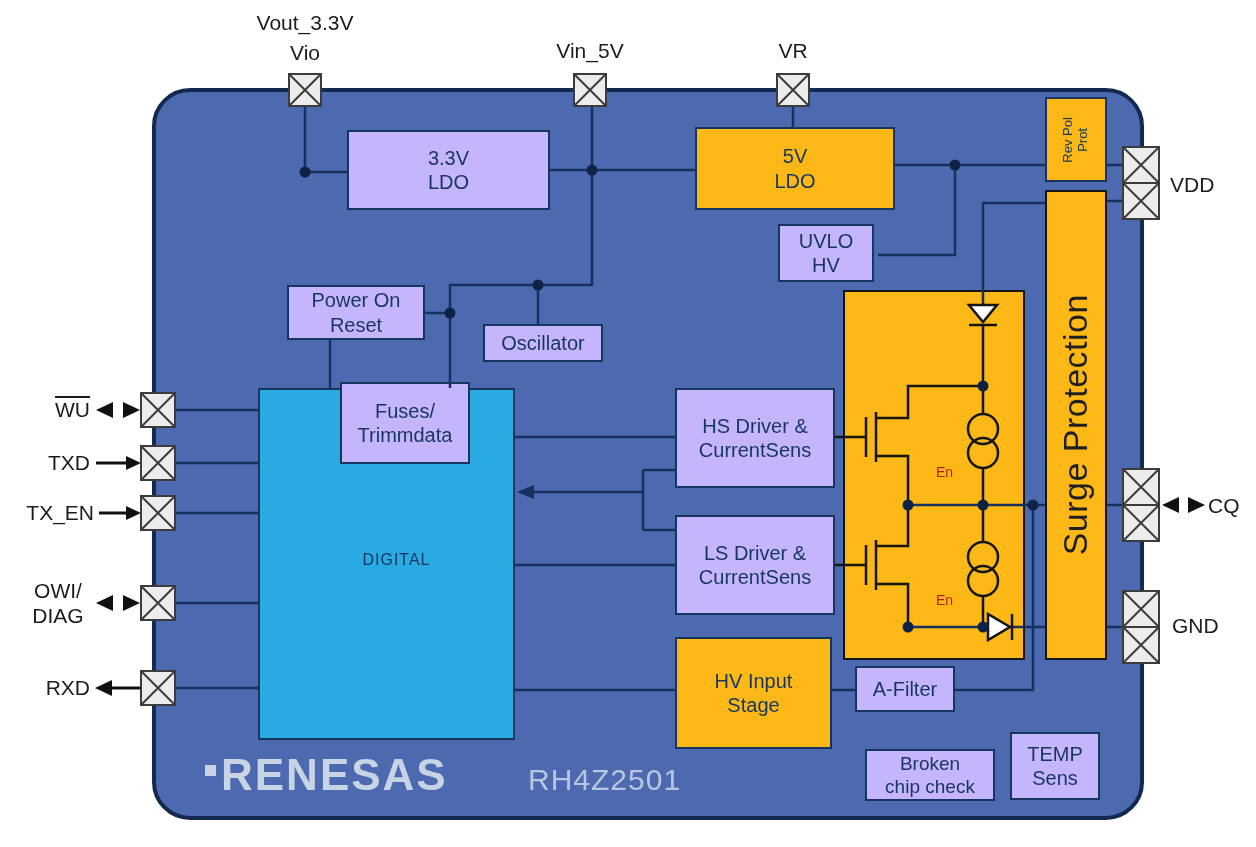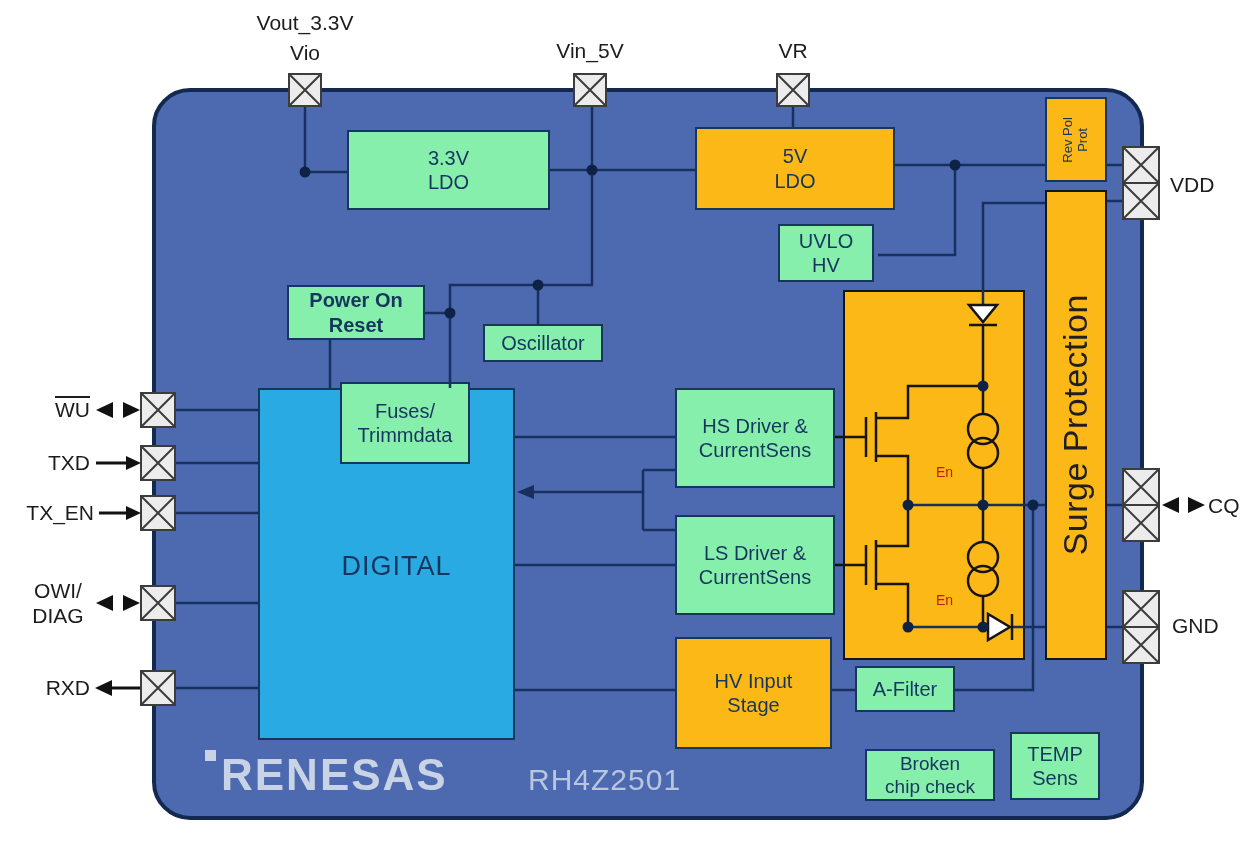--- a/index.html
+++ b/index.html
@@ -3,36 +3,36 @@
 <meta charset="utf-8">
 <style>
   html,body{margin:0;padding:0;background:#ffffff;}
   #canvas{position:relative;width:1256px;height:847px;background:#ffffff;overflow:hidden;
           font-family:"Liberation Sans",sans-serif;}
   #chip{position:absolute;left:152px;top:88px;width:984px;height:724px;
         background:#4d6ab1;border:4px solid #14294f;border-radius:38px;}
   .block{position:absolute;display:flex;align-items:center;justify-content:center;
          border:2.5px solid #17365d;box-sizing:border-box;z-index:2;}
   .block span{white-space:pre-line;text-align:center;font-size:20px;line-height:1.22;color:#17365d;}
-  .light{background:#86efac;}
+  .light{background:#c4b5fd;}
   .orange{background:#fcb816;}
   .cyan{background:#29aae2;}
   .dark-border{border-color:#151515;}
   .rot span{transform:rotate(-90deg);white-space:pre-line;}
   #blk-revpol span{font-size:13px;line-height:1.15;}
   #blk-surge span{font-size:34px;color:#1f1f1f;white-space:nowrap;letter-spacing:0.5px;}
   .lbl{position:absolute;color:#1c1c1c;font-size:21px;line-height:1.2;z-index:2;white-space:pre-line;}
   .center{text-align:center;}
   .right{text-align:right;}
   #lbl-wu{text-decoration:overline;}
   #lbl-digital{position:absolute;left:258px;top:551px;width:277px;text-align:center;
-               color:#17365d;font-size:27px;letter-spacing:1px;z-index:2;}
+               color:#17365d;font-size:16px;letter-spacing:1px;z-index:2;}
   .en-lbl{position:absolute;width:26px;font-size:14px;color:#b91c1c;z-index:4;}
   #wires{position:absolute;left:0;top:0;z-index:3;}
-  #logo{position:absolute;left:205px;top:750px;display:flex;align-items:flex-start;z-index:2;
+  #logo{position:absolute;left:205px;top:750px;display:flex;align-items:center;z-index:2;
         color:#c9d3e6;font-weight:bold;font-size:44px;letter-spacing:2px;}
   #logo .sq{width:11px;height:11px;background:#c9d3e6;margin:0 5px 9px 0;}
   #partnum{position:absolute;left:528px;top:763px;font-size:30px;color:#b9c6df;
            letter-spacing:1px;z-index:2;}
 </style>
 </head>
 <body>
 
 <div id="canvas">
 
@@ -50,21 +50,21 @@
       <span>UVLO
 HV</span>
     </div>
   <div class="block orange rot" id="blk-revpol" style="left:1045px;top:97px;width:62px;height:85px;">
       <span>Rev Pol
 Prot</span>
     </div>
   <div class="block orange rot dark-border" id="blk-surge" style="left:1045px;top:190px;width:62px;height:470px;">
       <span>Surge Protection</span>
     </div>
-  <div class="block light" id="blk-por" style="left:287px;top:285px;width:138px;height:55px;font-weight:bold;">
+  <div class="block light" id="blk-por" style="left:287px;top:285px;width:138px;height:55px;">
       <span>Power On
 Reset</span>
     </div>
   <div class="block light" id="blk-osc" style="left:483px;top:324px;width:120px;height:38px;">
       <span>Oscillator</span>
     </div>
   <div class="block cyan" id="blk-digital" style="left:258px;top:388px;width:257px;height:352px;"></div>
   <div id="lbl-digital">DIGITAL</div>
   <div class="block light" id="blk-fuses" style="left:340px;top:382px;width:130px;height:82px;">
       <span>Fuses/

